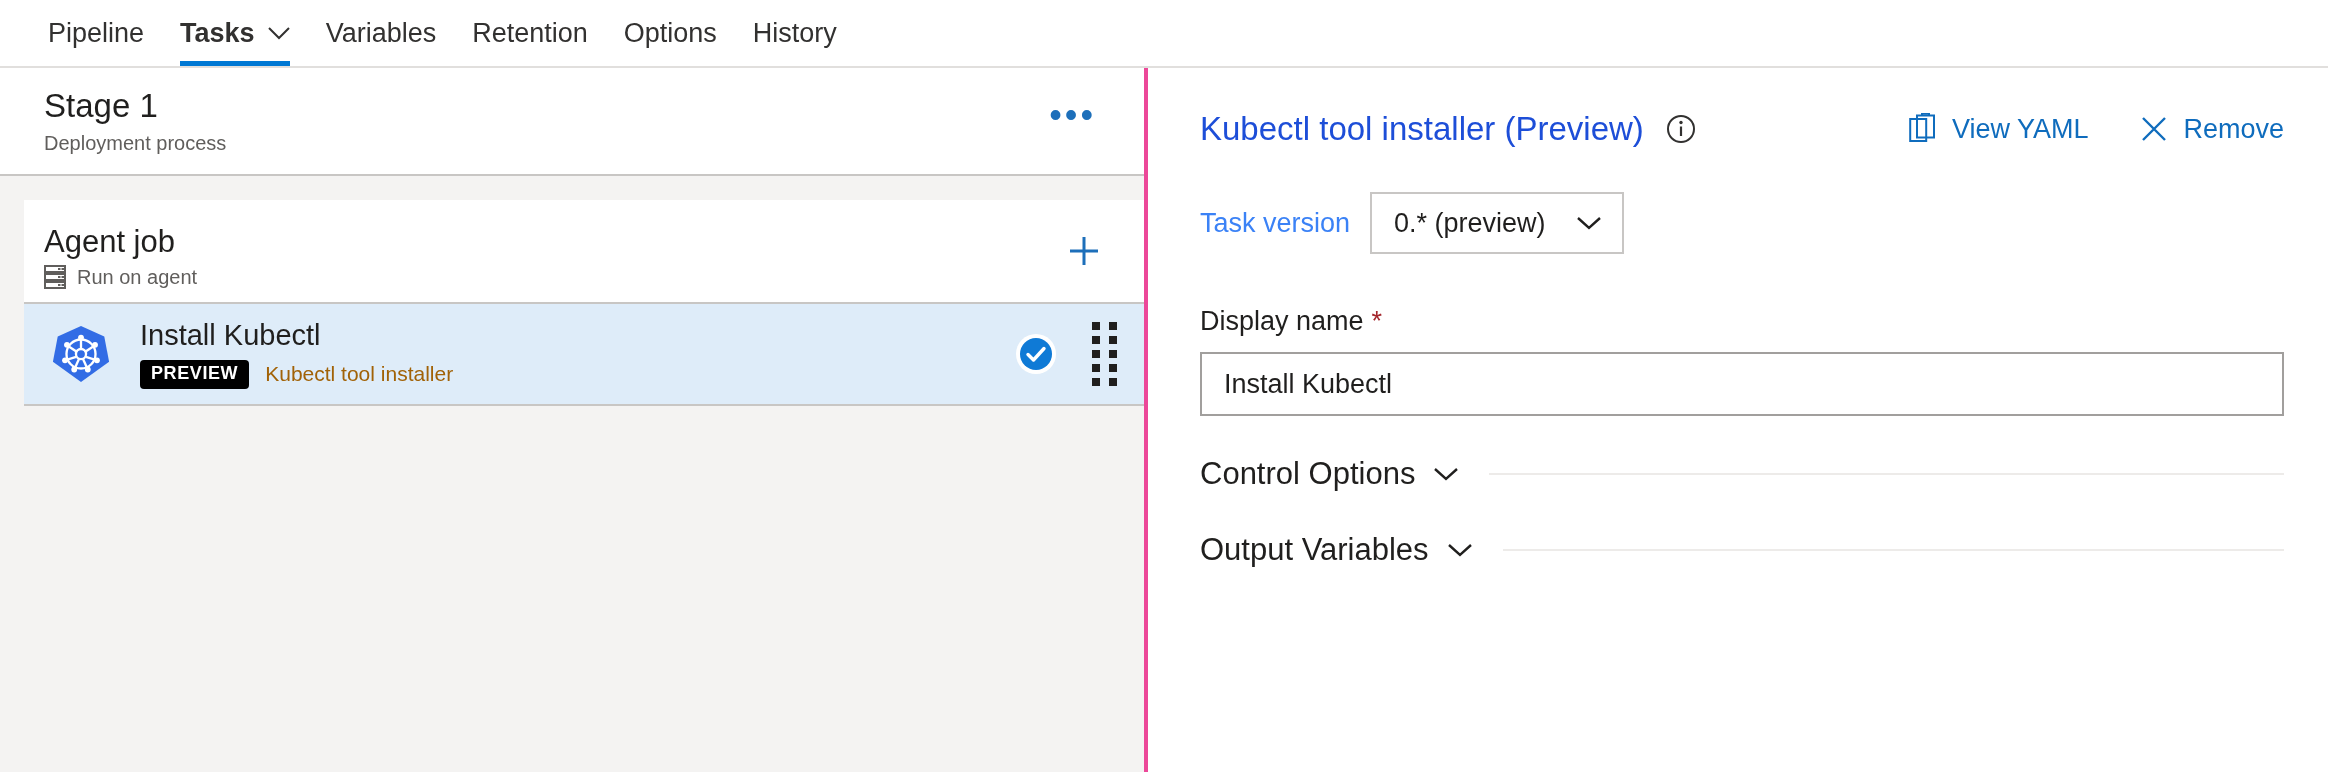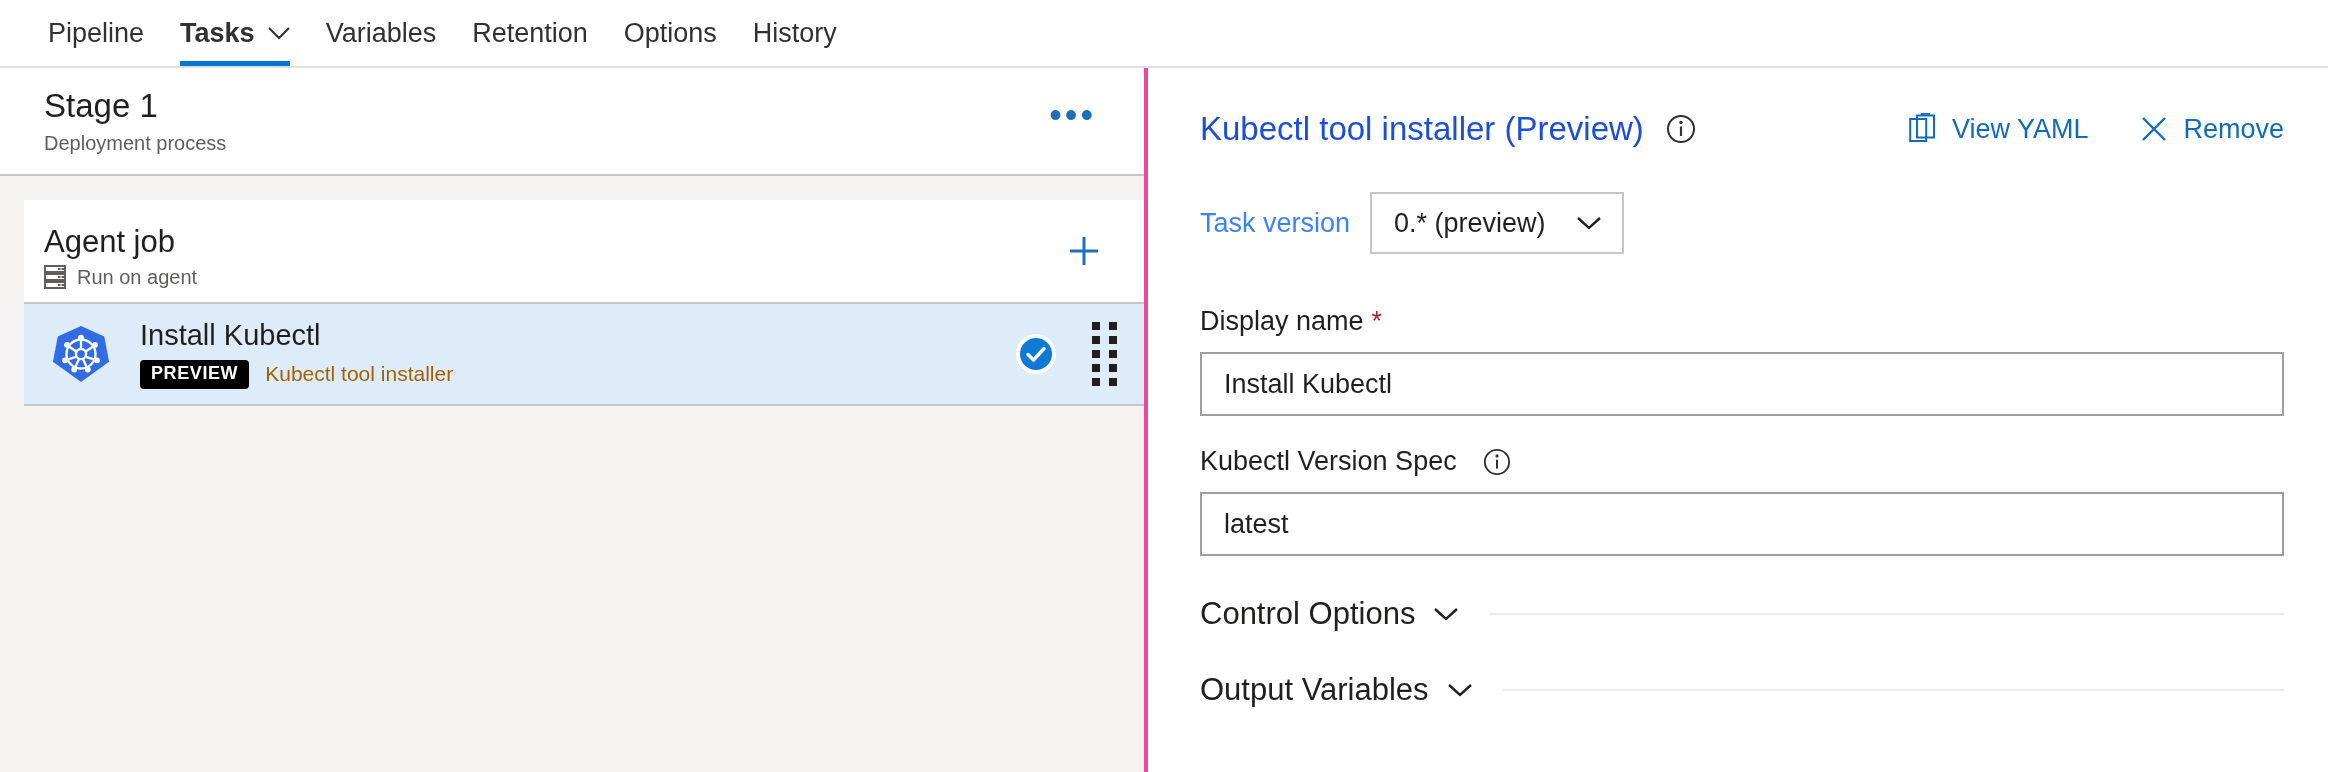--- a/index.html
+++ b/index.html
@@ -478,33 +478,20 @@
     </div>
 
     <div class="field-block">
       <div class="field-label">
         <span>Display name</span>
         <span class="req-star">*</span>
       </div>
       <input class="text-input" type="text" value="Install Kubectl" style="">
     </div>
 
-    <div class="field-block">
-      <div class="field-label">
-        <span>Kubectl Version Spec</span>
-        <span class="info-circle">
-          <svg width="28" height="28" viewBox="0 0 30 30">
-            <circle cx="15" cy="15" r="13" fill="none" stroke="#323130" stroke-width="2"></circle>
-            <circle cx="15" cy="8.5" r="1.7" fill="#323130"></circle>
-            <path d="M15 12.5 L15 22" stroke="#323130" stroke-width="2.2"></path>
-          </svg>
-        </span>
-      </div>
-      <input class="text-input" type="text" value="latest" style="">
-    </div>
 
     <div class="section-head">
       <span class="section-title">Control Options</span>
       <span class="chev">
         <svg width="26" height="16" viewBox="0 0 26 16">
             <path d="M2 3 L13 13 L24 3" fill="none" stroke="#201f1e" stroke-width="2.4"></path>
           </svg>
       </span>
       <span class="section-rule"></span>
     </div>

